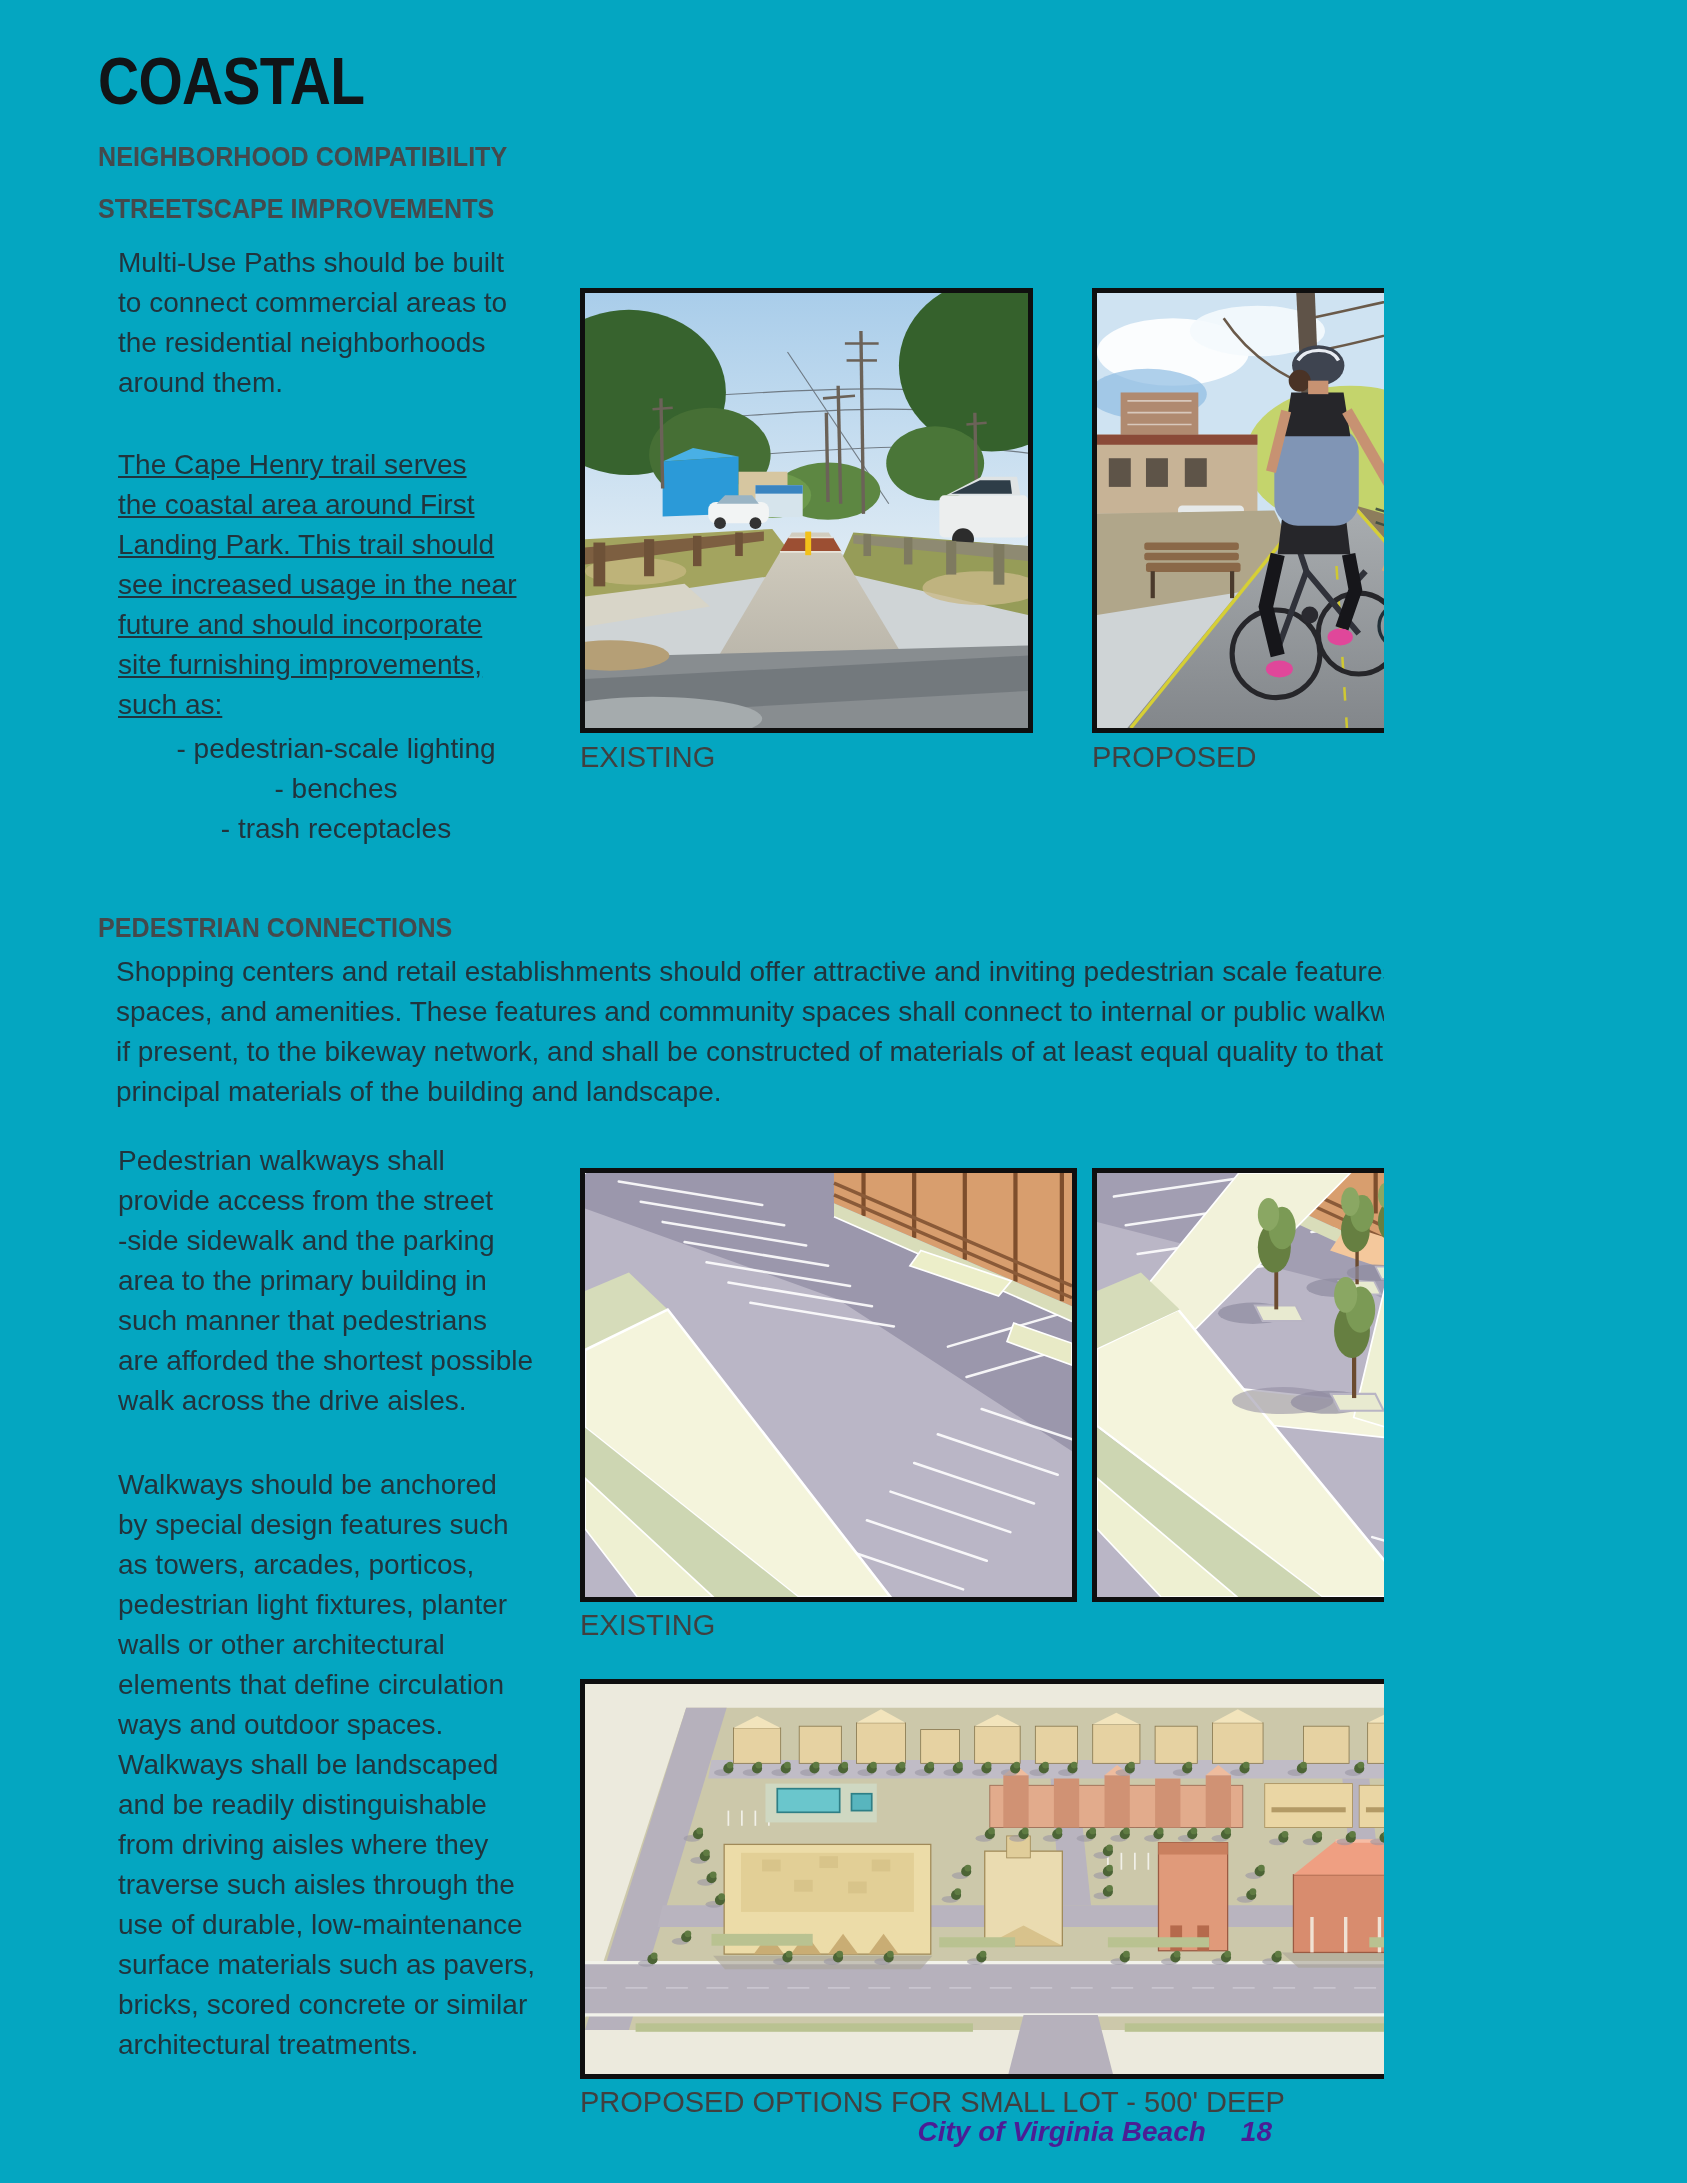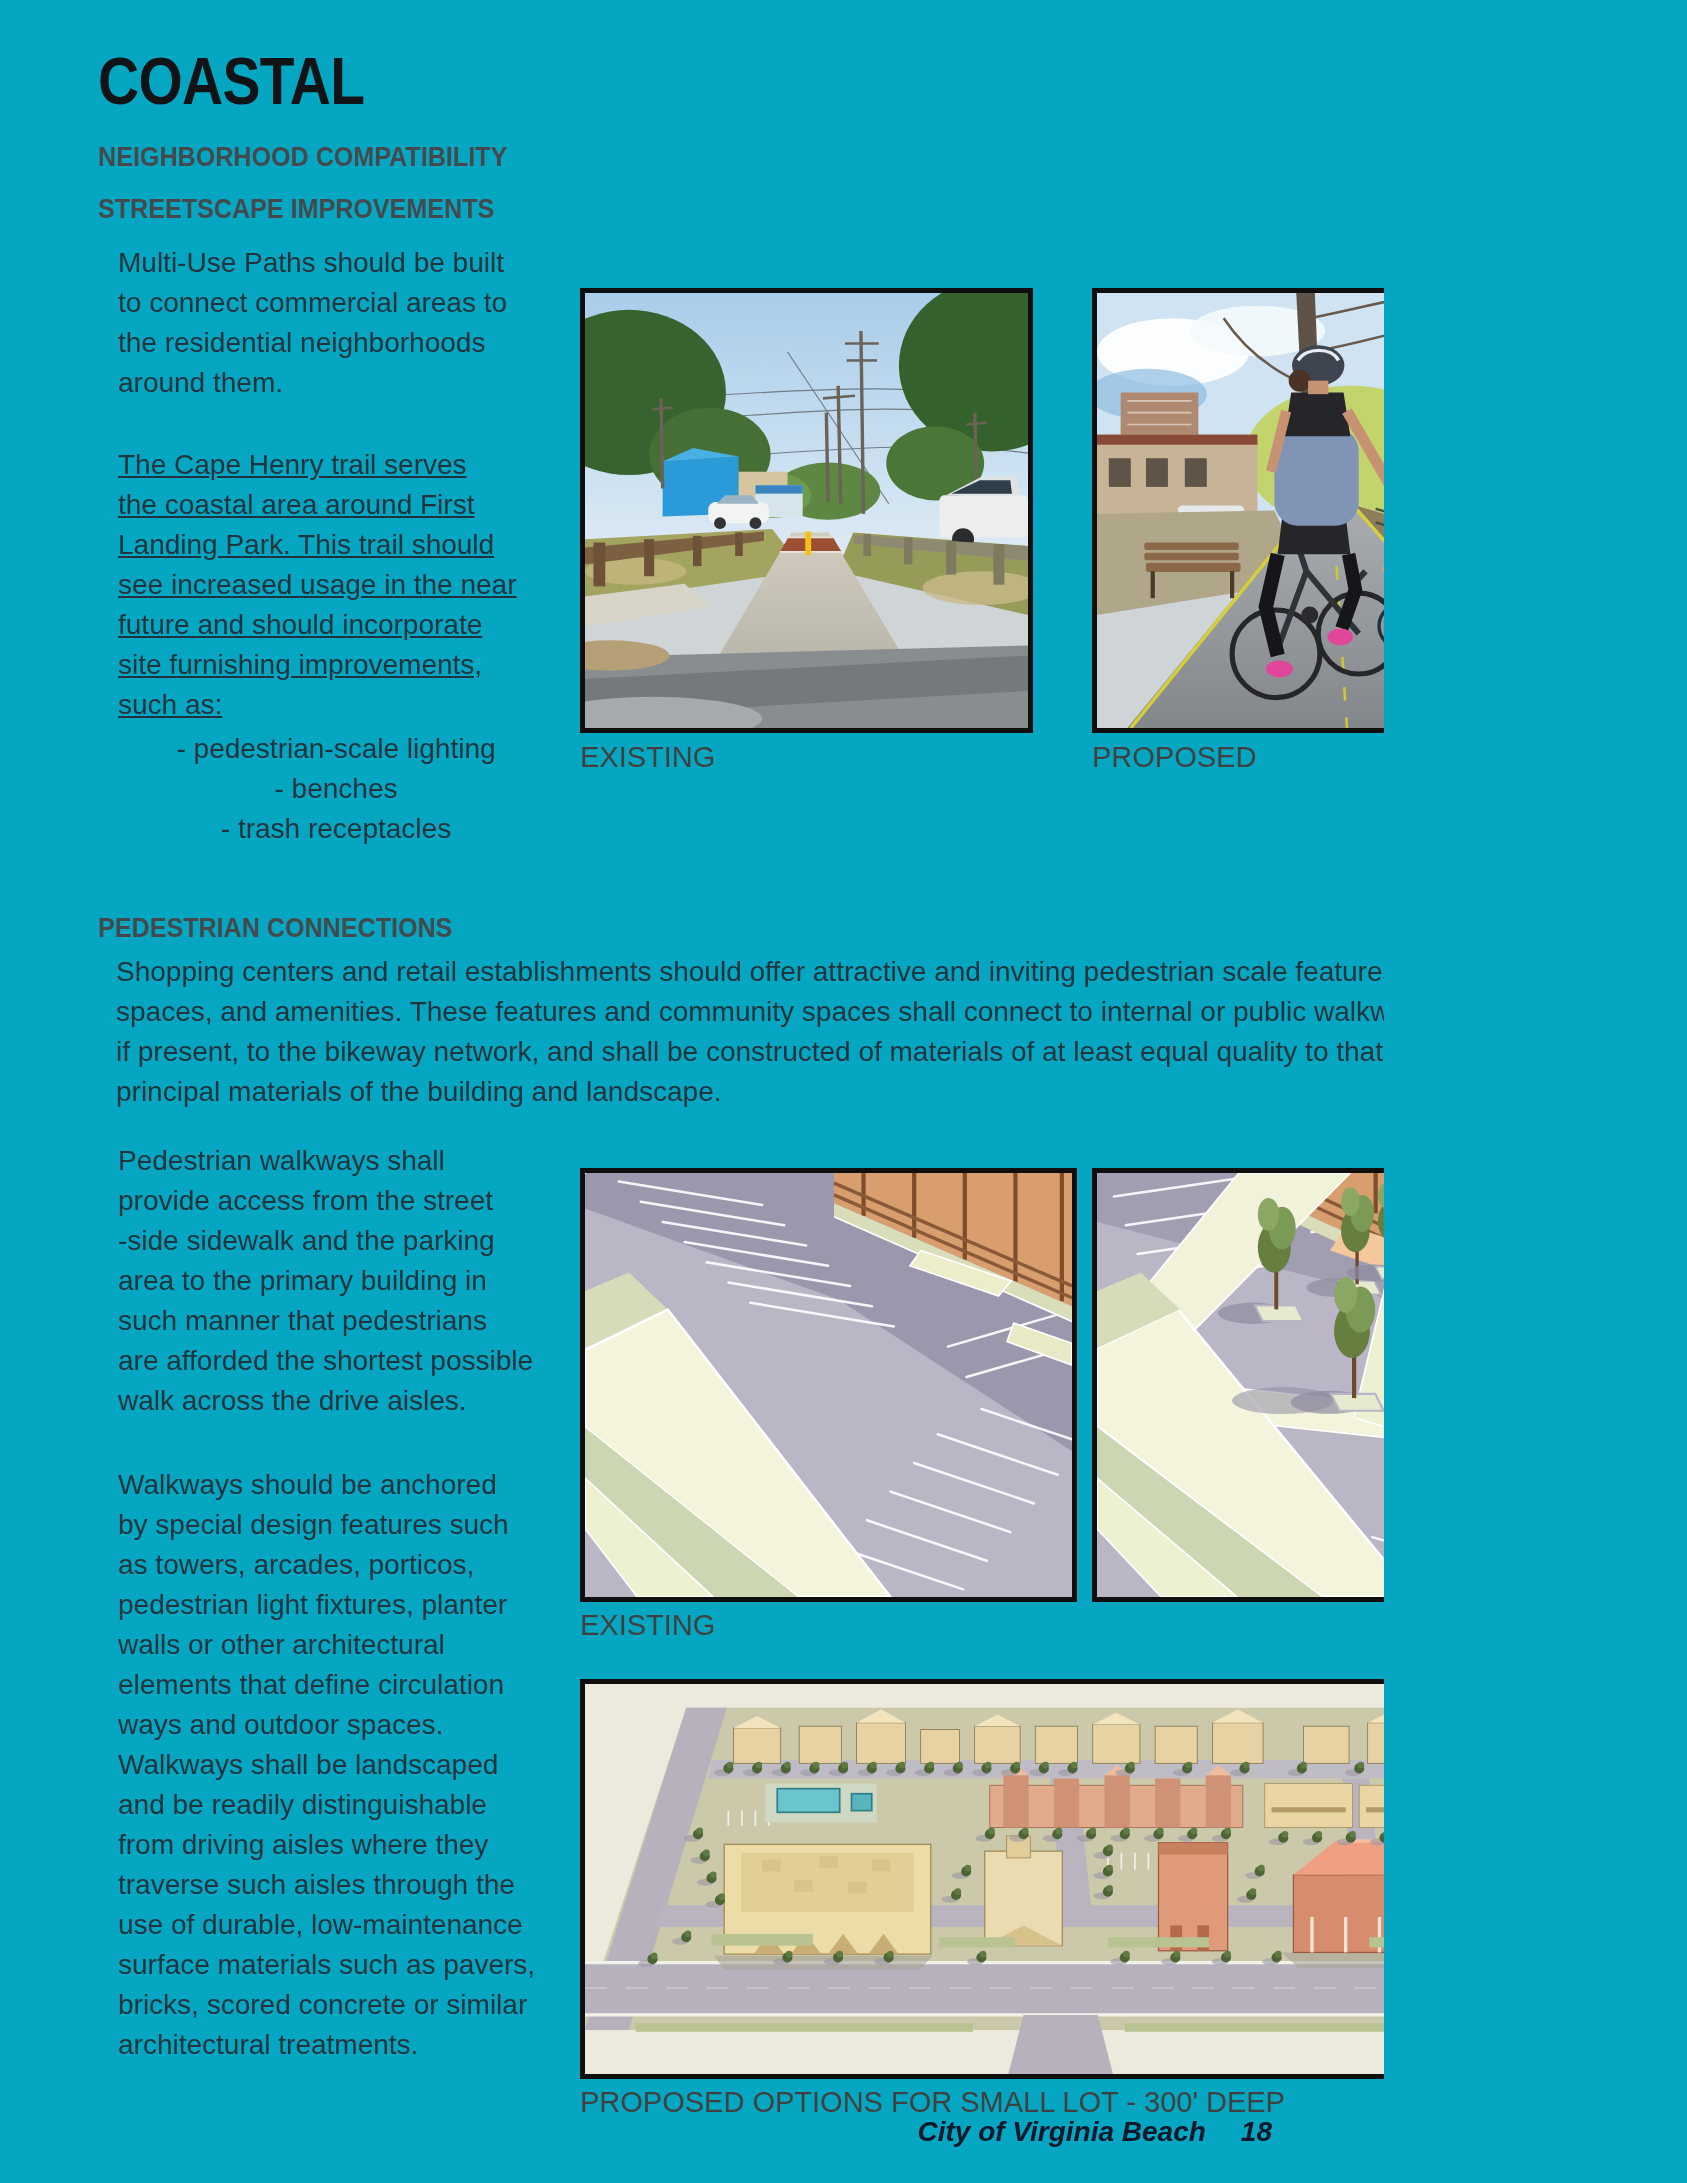--- a/index.html
+++ b/index.html
@@ -7,21 +7,21 @@
   .page{position:relative;width:1384px;height:2183px;background:#04a6c1;overflow:hidden;}
   .title{position:absolute;left:98px;top:44px;font-size:67px;font-weight:700;color:#111417;
          letter-spacing:-0.8px;transform:scaleX(.85);transform-origin:left;line-height:1.1;}
   .subhead{position:absolute;font-size:27px;font-weight:700;color:#45494c;
          transform:scaleX(.93);transform-origin:left;letter-spacing:0;}
   .para{position:absolute;font-size:28px;line-height:40px;color:#21343d;white-space:pre-line;}
   .caption{position:absolute;font-size:29px;line-height:40px;color:#404040;white-space:pre-line;}
   .imgframe{position:absolute;border:5px solid #0f0f0f;box-sizing:border-box;background:#cfd4d6;}
   .imgframe svg{display:block;width:100%;height:100%;}
   .footer{position:absolute;top:2116px;right:112px;display:flex;gap:35px;align-items:center;
-          font-size:28px;font-style:italic;font-weight:700;color:#0f172a;}
+          font-size:28px;font-style:italic;font-weight:700;color:#4c1d95;}
 </style>
 </head>
 <body>
 
 <div class="page">
 
   <div class="title">COASTAL</div>
   <div class="subhead" style="left:98px;top:142px;">NEIGHBORHOOD COMPATIBILITY</div>
   <div class="subhead" style="left:98px;top:194px;">STREETSCAPE IMPROVEMENTS</div>
 
@@ -606,21 +606,21 @@
           <use href="#tr5" x="820" y="324"></use>
         <use href="#tr5" x="80" y="326"></use>
           <use href="#tr5" x="120" y="300"></use>
         <use href="#tr5" x="1100" y="260"></use>
           <use href="#tr5" x="1120" y="300"></use>
           <use href="#tr5" x="1140" y="324"></use>
       </g>
     </svg>
   </div>
 
-  <div class="caption" style="left:580px;top:2082px;">PROPOSED OPTIONS FOR SMALL LOT - 300' DEEP</div>
+  <div class="caption" style="left:580px;top:2082px;">PROPOSED OPTIONS FOR SMALL LOT - 500' DEEP</div>
 
   <div class="footer">
     <span>City of Virginia Beach</span>
     <span>18</span>
   </div>
 
 </div>
 
 
 </body></html>

